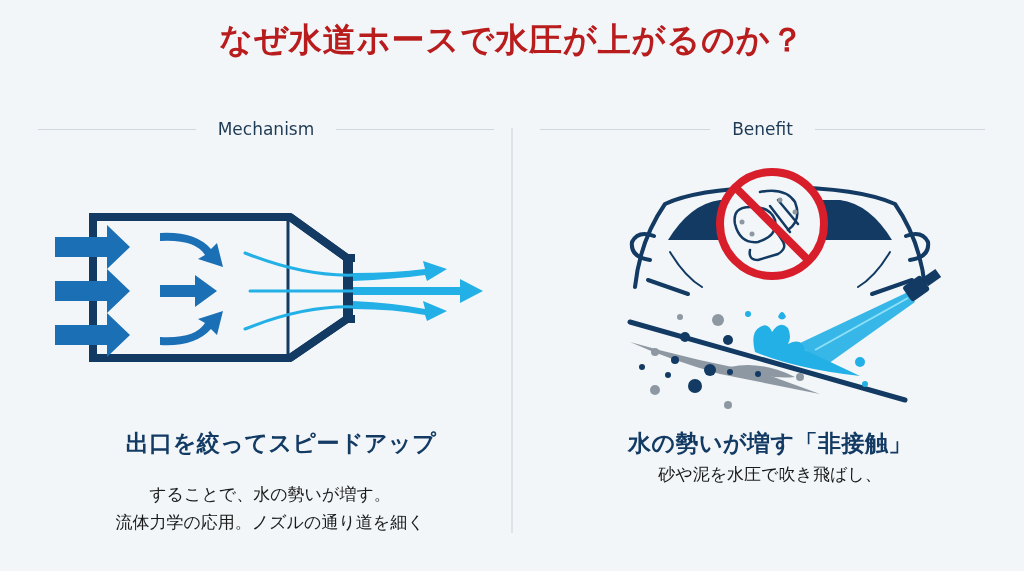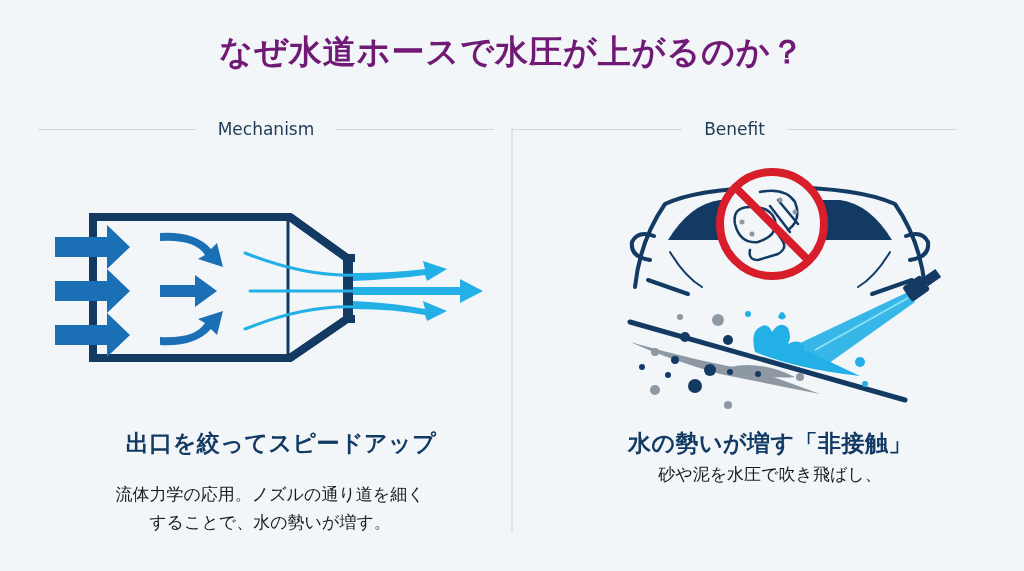--- a/index.html
+++ b/index.html
@@ -4,34 +4,34 @@
 <style>
   * { box-sizing: border-box; margin: 0; padding: 0; }
   html, body { width: 1024px; height: 571px; overflow: hidden; }
   body {
     background: #f2f6f9;
     font-family: "DejaVu Sans", "Liberation Sans", sans-serif;
     position: relative;
     color: #1a2b3c;
   }
   .title {
-    position: absolute; left: 0; top: 30px; width: 1024px;
+    position: absolute; left: 0; top: 18px; width: 1024px;
     text-align: center; font-size: 33px; font-weight: bold;
-    color: #701a75; letter-spacing: 1px;
+    color: #b91c1c; letter-spacing: 1px;
   }
   .section-head {
     position: absolute; top: 118px; height: 22px;
     display: flex; align-items: center;
   }
   .section-head .line { height: 1px; background: #cfd8df; flex: 1; }
   .section-head .label {
     font-size: 17px; color: #1f3a55; padding: 0 22px; white-space: nowrap;
   }
   .head-left { left: 38px; width: 456px; align-items: center; }
-  .head-right { left: 512px; width: 445px; }
+  .head-right { left: 540px; width: 445px; }
   .divider {
     position: absolute; left: 511px; top: 128px; width: 2px; height: 405px;
     background: #dde3e8;
   }
   .illus { position: absolute; }
   .illus-left { left: 55px; top: 195px; width: 440px; height: 185px; }
   .illus-right { left: 610px; top: 162px; width: 340px; height: 250px; }
   .col-title {
     position: absolute; font-size: 23px; font-weight: bold; color: #123a63;
     text-align: center; letter-spacing: 0.5px;
@@ -168,20 +168,20 @@
 
     <g transform="rotate(-35 310 125)">
       <rect x="295" y="115" width="22" height="18" rx="3" fill="#123a63"></rect>
       <rect x="317" y="119" width="16" height="10" fill="#123a63"></rect>
     </g>
   </svg>
 </div>
 
 <div class="col-title left-title">出口を絞ってスピードアップ</div>
 <div class="col-text left-text">
+  <span>することで、水の勢いが増す。</span>
   <span>流体力学の応用。ノズルの通り道を細く</span>
-  <span>することで、水の勢いが増す。</span>
 </div>
 
 <div class="col-title right-title">水の勢いが増す「非接触」</div>
 <div class="col-text right-text">
   <span>砂や泥を水圧で吹き飛ばし、</span>
 </div>
 
 </body></html>

